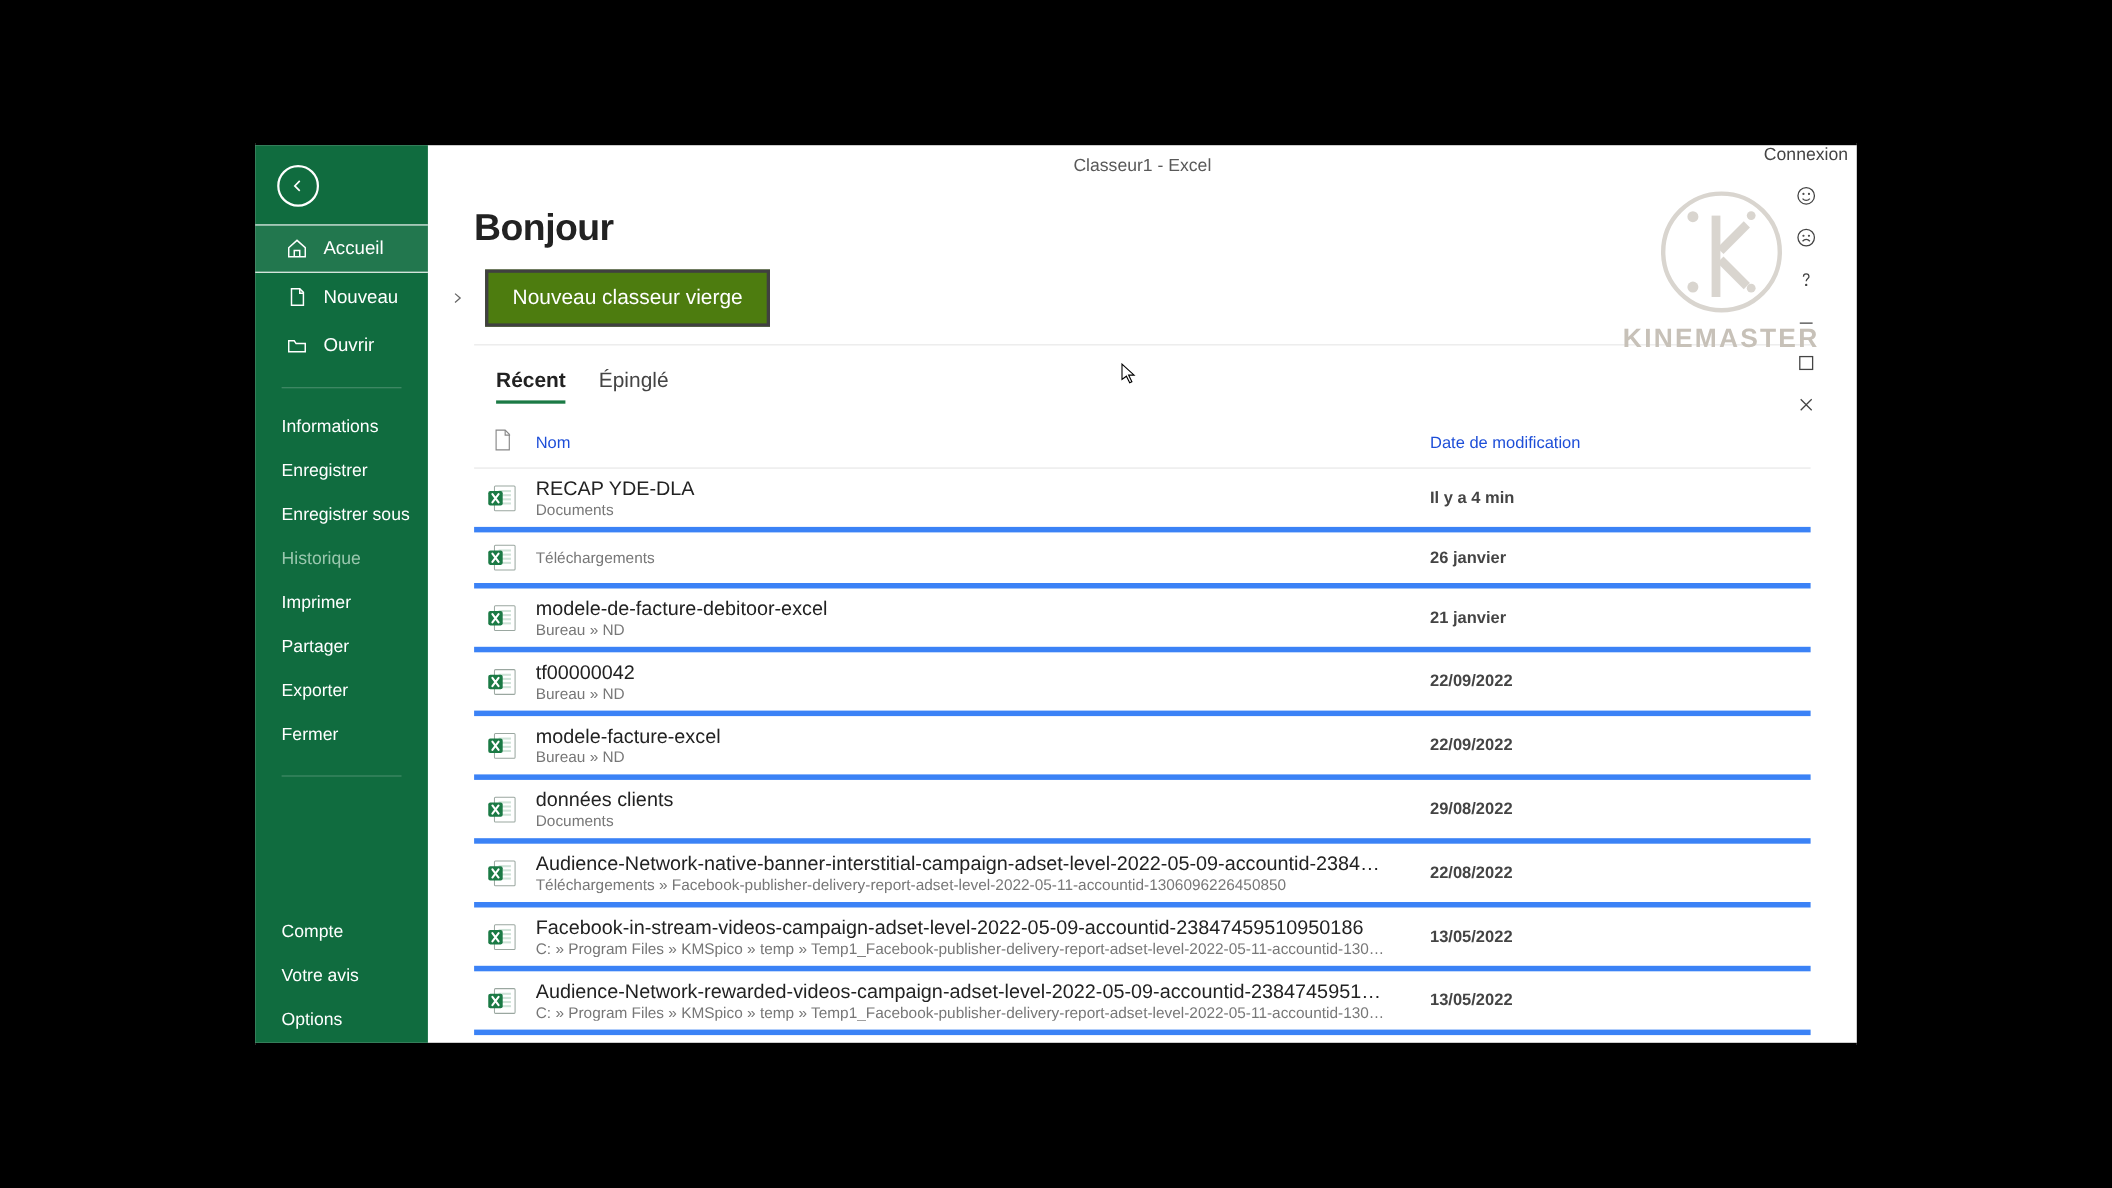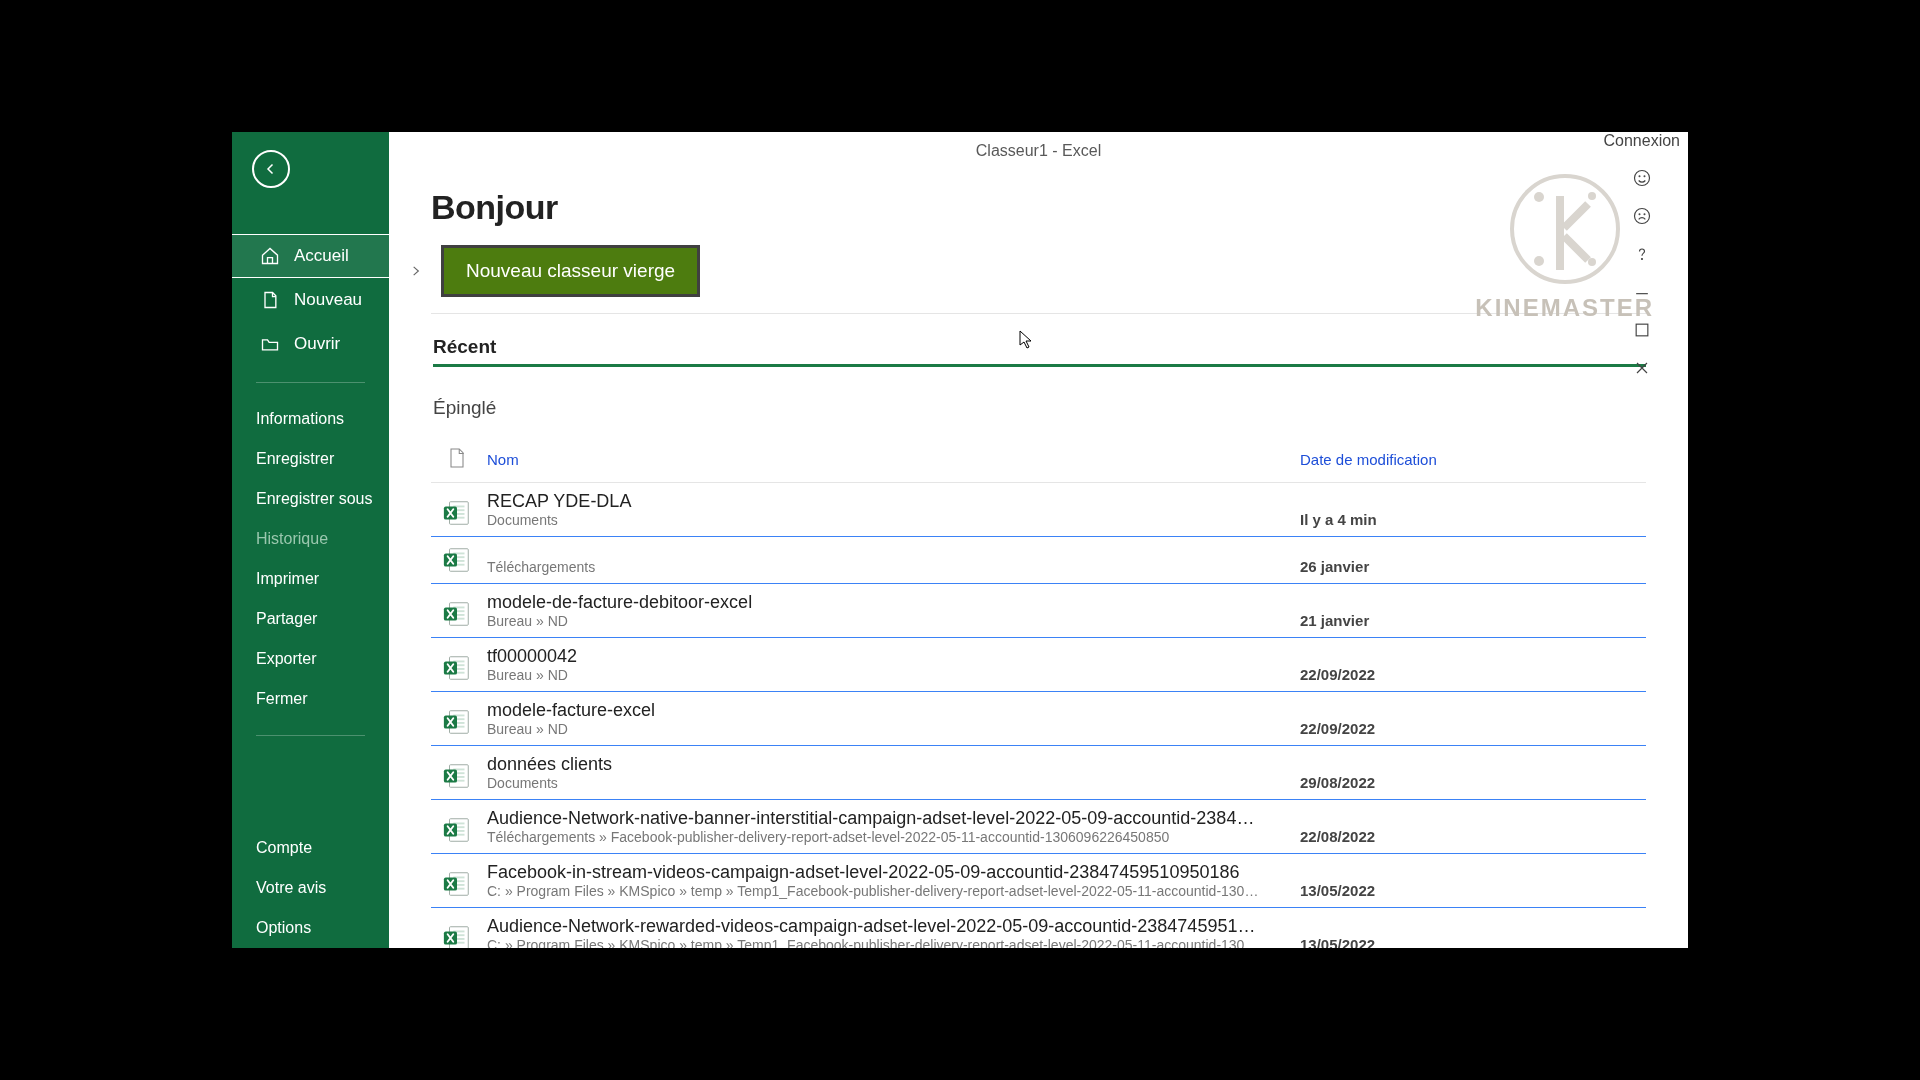--- a/index.html
+++ b/index.html
@@ -43,21 +43,20 @@
     padding-left: 28px;
     gap: 14px;
     font-size: 17px;
     cursor: pointer;
   }
   .side-item.selected {
     background: rgba(255,255,255,0.08);
     border: 1px solid #fff;
     border-left: none;
     border-right: none;
-    margin-top: 30px;
   }
   .side-ico { width: 20px; height: 20px; display: flex; align-items: center; justify-content: center; }
   .side-ico svg { width: 20px; height: 20px; stroke: #fff; fill: none; stroke-width: 1.6; }
   .side-sub {
     display: flex; align-items: center;
     height: 40px;
     padding-left: 24px;
     font-size: 16px;
     cursor: pointer;
   }
@@ -93,43 +92,43 @@
   .new-row .chev svg { width: 14px; height: 14px; stroke: #666; fill: none; stroke-width: 2; }
   .new-btn {
     background: #4d7c0f;
     color: #fff;
     font-size: 19px;
     padding: 12px 22px;
     border: 3px solid #404040;
     cursor: pointer;
   }
 
-  .tabs { display: flex; gap: 30px; margin-bottom: 14px; margin-left: 2px; flex-direction: column; }
+  .tabs { display: flex; gap: 30px; margin-bottom: 14px; margin-left: 20px; }
   .tab {
     font-size: 19px; color: #444; padding-bottom: 6px; cursor: pointer;
   }
   .tab.active { font-weight: 700; border-bottom: 3px solid #1b7a45; color: #222; }
 
   .list-header {
     display: flex; align-items: center;
     padding: 8px 6px 10px 6px;
     color: #1d4ed8; font-size: 15px;
     border-bottom: 1px solid #e5e5e5;
   }
   .col-ico { width: 40px; text-align: center; }
   .col-nom { flex: 1; padding-left: 10px; }
   .col-date { width: 340px; }
 
   .doc-ico { width: 18px; height: 22px; display: inline-block; }
   .doc-ico svg { width: 18px; height: 22px; }
 
   .row {
-    display: flex; align-items: flex-end;
+    display: flex; align-items: center;
     padding: 8px 6px;
-    border-bottom: 1px solid #3b82f6;
+    border-bottom: 5px solid #3b82f6;
     cursor: pointer;
   }
   .row .ico { width: 40px; display: flex; justify-content: center; }
   .row .ico svg { width: 30px; height: 30px; }
   .row .meta { flex: 1; padding-left: 10px; min-width: 0; }
   .row .name { font-size: 18px; color: #222; white-space: nowrap; overflow: hidden; text-overflow: ellipsis; }
   .row .path { font-size: 14px; color: #777; white-space: nowrap; overflow: hidden; text-overflow: ellipsis; }
   .row .date { width: 340px; font-size: 15px; color: #444; font-weight: bold; }
 
   

